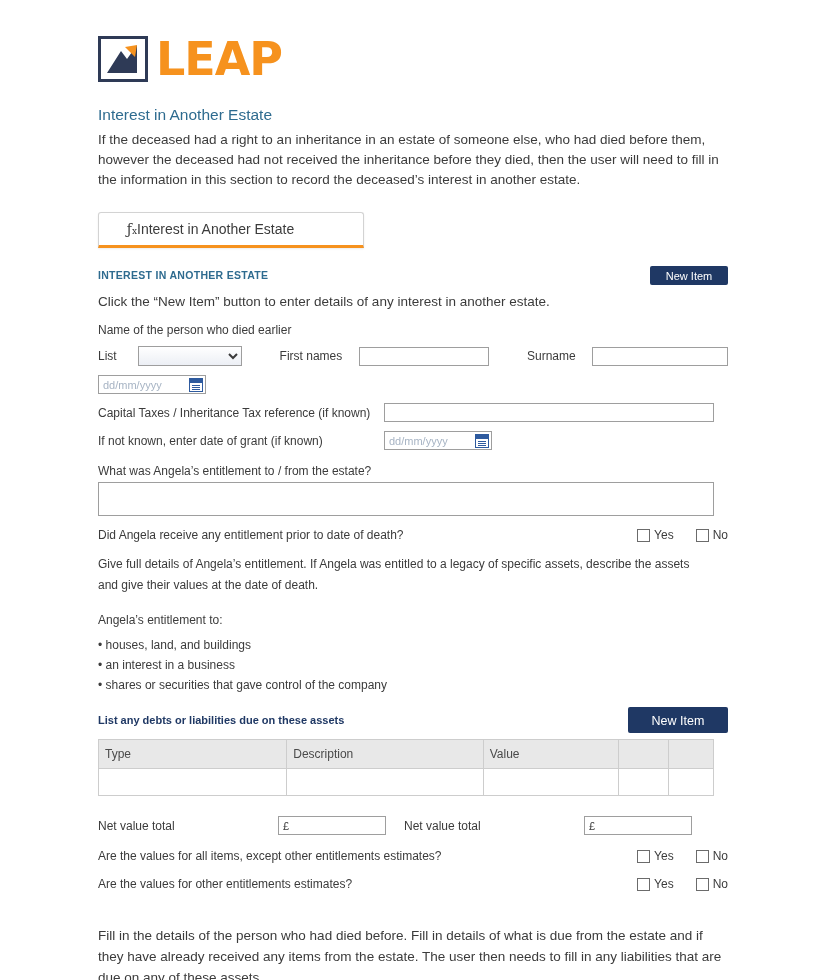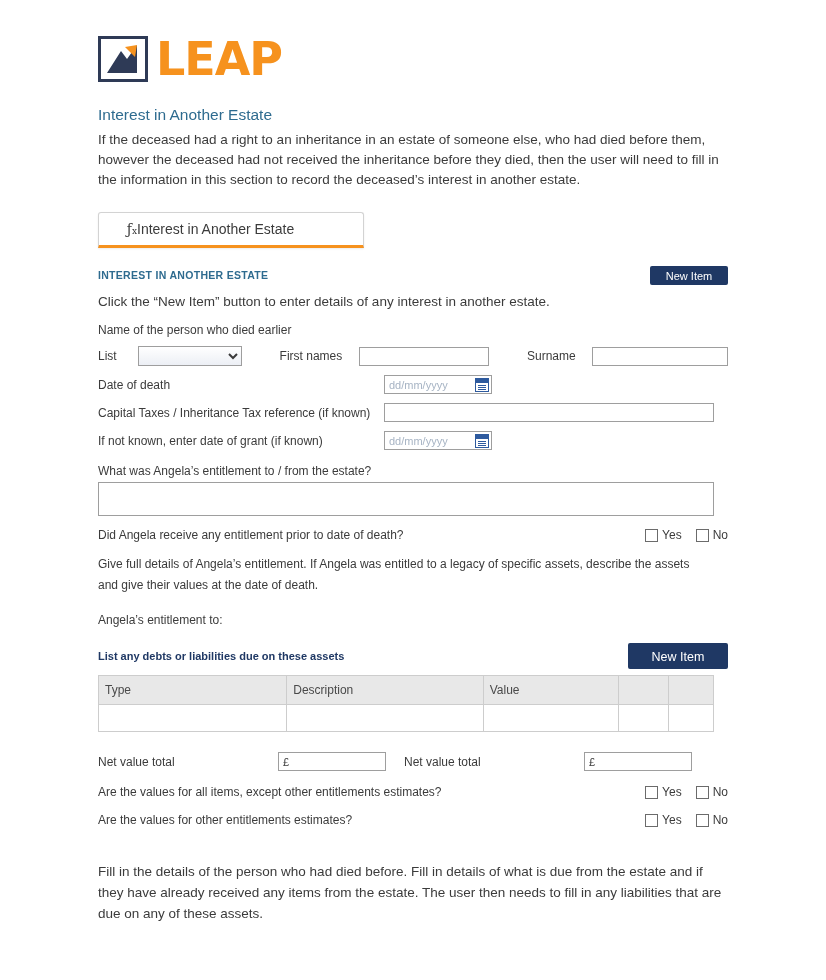--- a/index.html
+++ b/index.html
@@ -214,21 +214,21 @@
   .question { font-size: 12px; color: #3b3b3b; }
   .bigbox {
     width: 616px;
     height: 34px;
     border: 1px solid #9e9e9e;
     background: #fff;
     box-sizing: border-box;
     margin-top: 4px;
   }
 
-  .yesno { display: flex; align-items: flex-end; gap: 0; }
+  .yesno { display: flex; align-items: flex-end; gap: 8px; }
   .cbx {
     width: 11px;
     height: 11px;
     border: 1px solid #6b6b6b;
     background: #fff;
     display: inline-block;
   }
   .yn-label { font-size: 12px; margin-left: 4px; }
   .yn-group { display: flex; align-items: center; margin-left: 14px; }
 
@@ -348,21 +348,20 @@
     <div class="fl row">
       <span class="lbl" style="width:44px;">List</span>
       <select class="sel" style="width:114px;"><option></option><option>Mr</option><option>Mrs</option><option>Miss</option><option>Ms</option><option>Dr</option></select>
       <span class="lbl" style="width:88px; margin-left:38px;">First names</span>
       <input class="txt" style="width: 130px;" type="text" value="">
       <span class="lbl" style="width:72px; margin-left:38px;">Surname</span>
       <input class="txt" style="width: 136px;" type="text" value="">
     </div>
 
     <div class="fl row">
-      <span class="lbl" style="width:286px;">Date of death</span>
       <div class="date-input">
         <span class="date-ph">dd/mm/yyyy</span>
         <span class="cal"></span>
       </div>
     </div>
 
     <div class="fl row">
       <span class="lbl" style="width:286px;">Capital Taxes / Inheritance Tax reference (if known)</span>
       <input class="txt" style="width: 330px;" type="text" value="">
     </div>
@@ -390,20 +389,25 @@
         <span class="yn-group">
           <span class="cbx"></span>
           <span class="yn-label">No</span>
         </span>
       </span>
     </div>
 
     <div class="note" style="width:600px;">Give full details of Angela’s entitlement. If Angela was entitled to a legacy of specific assets, describe the assets and give their values at the date of death.</div>
 
     <div class="note" style="margin-top:14px;">Angela’s entitlement to:</div>
+    <div class="bullets">
+      <div>• houses, land, and buildings</div>
+      <div>• an interest in a business</div>
+      <div>• shares or securities that gave control of the company</div>
+    </div>
 
     <div class="section-head">
       <div class="t">List any debts or liabilities due on these assets</div>
       <button class="btn-new wide">New Item</button>
     </div>
 
     <table class="grid">
       <thead>
         <tr>
           <th style="width:194px;">Type</th>

